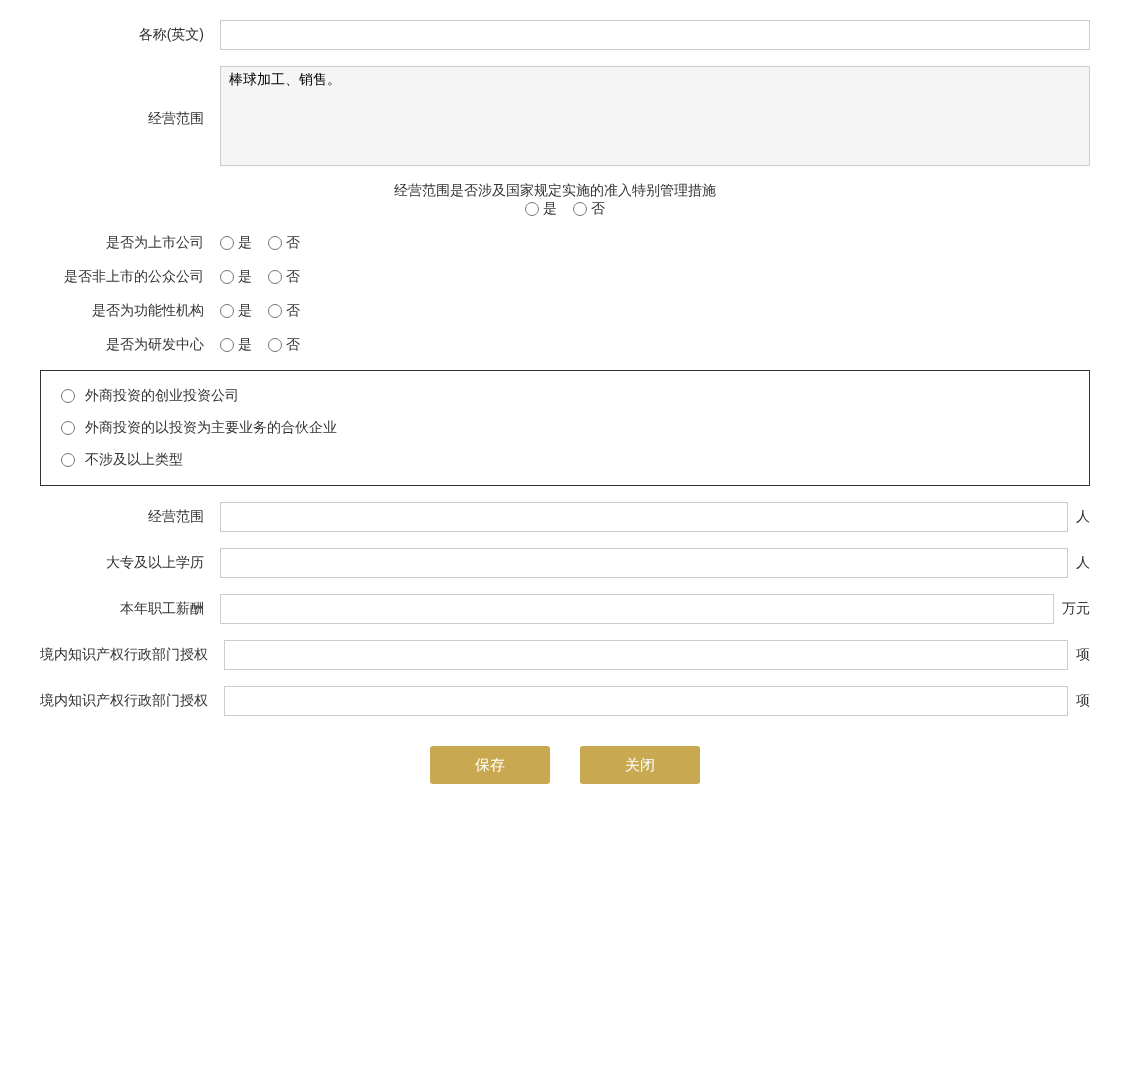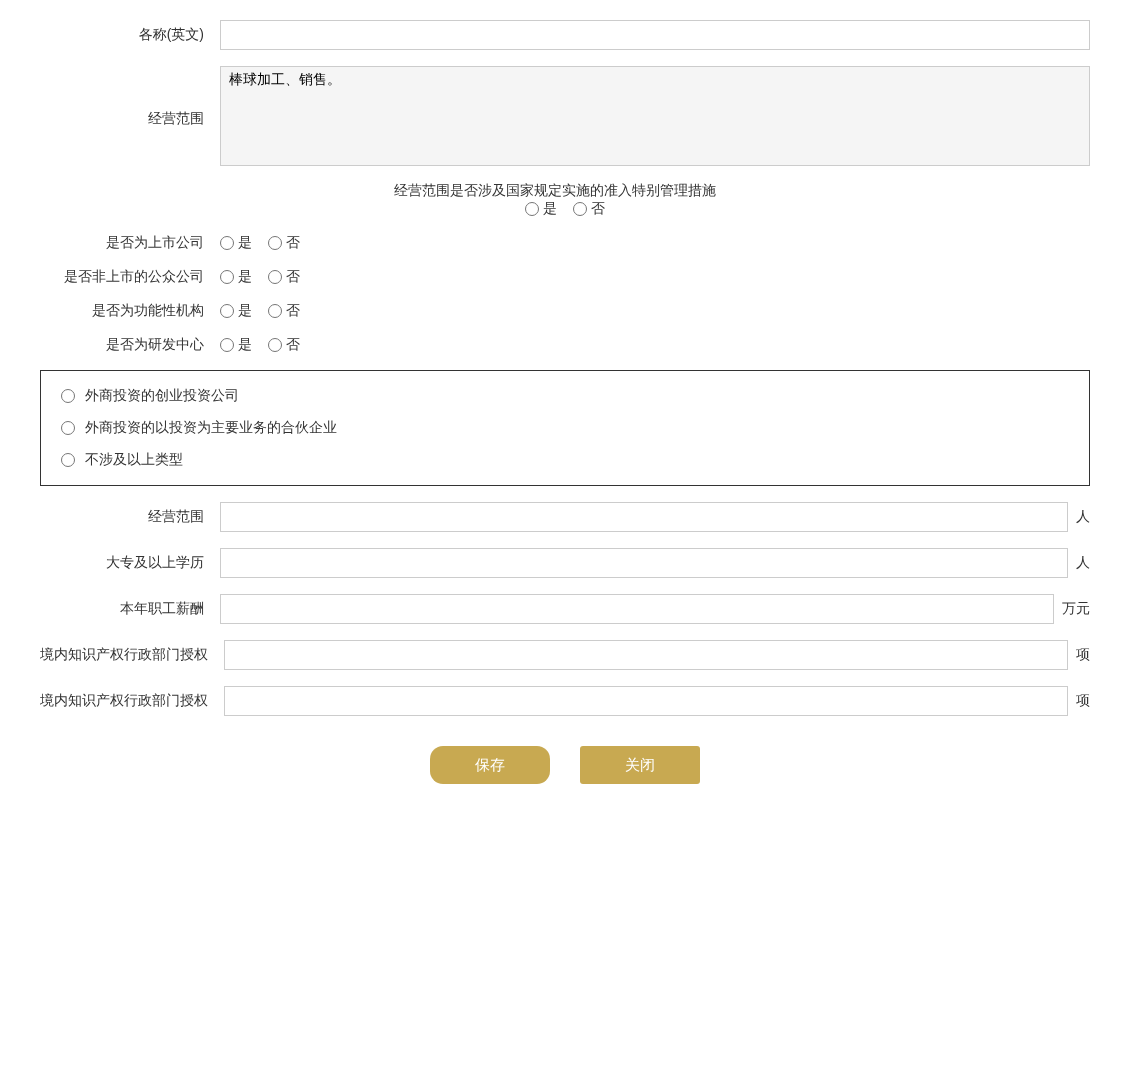--- a/index.html
+++ b/index.html
@@ -129,21 +129,20 @@
       height: 38px;
       font-size: 15px;
       cursor: pointer;
       border: none;
       border-radius: 3px;
       font-family: "Microsoft YaHei", Arial, sans-serif;
     }
     .btn-save {
       background-color: #c8a951;
       color: #fff;
-      border-radius: 13px;
     }
     .btn-close {
       background-color: #c8a951;
       color: #fff;
     }
     .yesno-group {
       display: flex;
       align-items: center;
       gap: 16px;
     }

